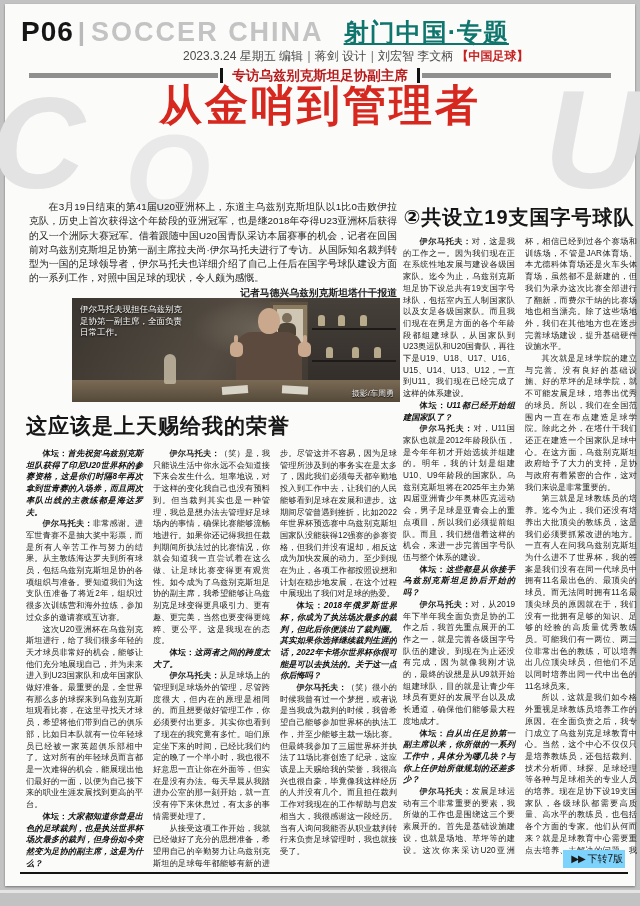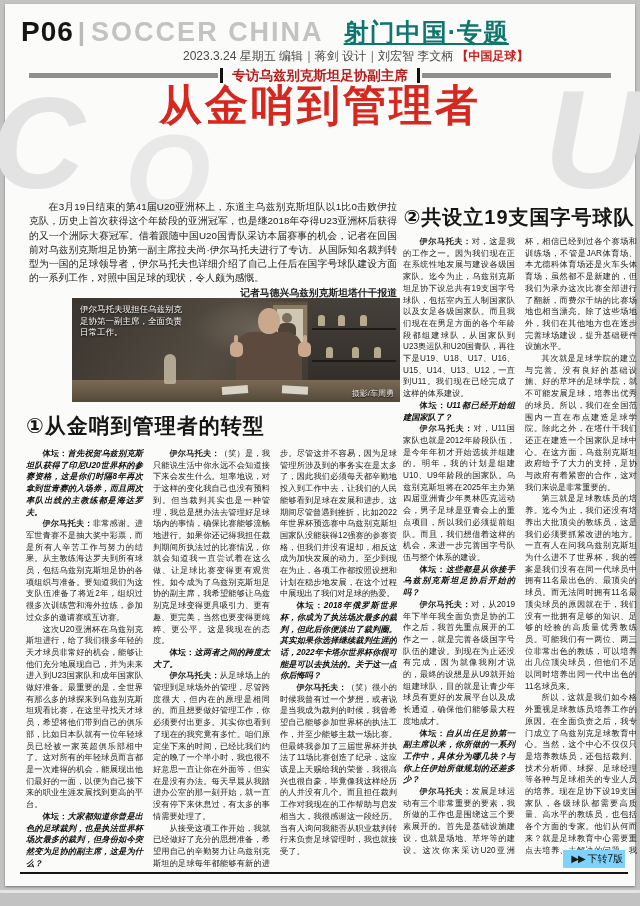--- a/index.html
+++ b/index.html
@@ -131,21 +131,21 @@
       <div class="thumb r"></div>
       <div class="desk">
         <div class="paper" style="left:150px"></div>
         <div class="paper" style="left:210px;transform:rotate(3deg)"></div>
       </div>
       <div class="trophy-desk"></div>
       <div class="photo-caption">伊尔马托夫现担任乌兹别克足协第一副主席，全面负责日常工作。</div>
       <div class="photo-credit">摄影/车周勇</div>
     </div>
 
-    <div class="sec1-head">①从金哨到管理者的转型</div>
+    <div class="sec1-head">这应该是上天赐给我的荣誉</div>
 
     <div class="cols cols1" id="sec1cols">
         <p class="q"><b>体坛：</b>首先祝贺乌兹别克斯坦队获得了印尼U20世界杯的参赛资格，这是你们时隔8年再次拿到世青赛的入场券，而且两次率队出线的主教练都是海达罗夫。</p>
         <p class="a"><b>伊尔马托夫：</b>非常感谢。进军世青赛不是抽大奖中彩票，而是所有人辛苦工作与努力的结果。从主教练海达罗夫到所有球员，包括乌兹别克斯坦足协的各项组织与准备。要知道我们为这支队伍准备了将近2年，组织过很多次训练营和海外拉练，参加过众多的邀请赛或互访赛。</p>
         <p class="a">这次U20亚洲杯在乌兹别克斯坦进行，给了我们很多年轻的天才球员非常好的机会，能够让他们充分地展现自己，并为未来进入到U23国家队和成年国家队做好准备。最重要的是，全世界有那么多的球探来到乌兹别克斯坦观看比赛，在这里寻找天才球员，希望将他们带到自己的俱乐部，比如日本队就有一位年轻球员已经被一家英超俱乐部相中了。这对所有的年轻球员而言都是一次难得的机会，能展现出他们最好的一面，以便为自己接下来的职业生涯发展找到更高的平台。</p>
         <p class="q"><b>体坛：</b>大家都知道你曾是出色的足球裁判，也是执法世界杯场次最多的裁判，但身份如今突然变为足协的副主席，这是为什么？</p>
         <p class="a"><b>伊尔马托夫：</b>（笑）是，我只能说生活中你永远不会知道接下来会发生什么。坦率地说，对于这样的变化我自己也没有预料到。但当裁判其实也是一种管理，我总是想办法去管理好足球场内的事情，确保比赛能够流畅地进行。如果你还记得我担任裁判期间所执法过的比赛情况，你就会知道我一直尝试着在这么做、让足球比赛变得更有观赏性。如今成为了乌兹别克斯坦足协的副主席，我希望能够让乌兹别克足球变得更具吸引力、更有趣、更完美，当然也要变得更纯粹、更公平。这是我现在的态度。</p>
         <p class="q"><b>体坛：</b>这两者之间的跨度太大了。</p>
         <p class="a"><b>伊尔马托夫：</b>从足球场上的管理到足球场外的管理，尽管跨度很大，但内在的原理是相同的。而且想要做好管理工作，你必须要付出更多。其实你也看到了现在的我究竟有多忙。咱们原定坐下来的时间，已经比我们约定的晚了一个半小时，我也很不好意思一直让你在外面等，但实在是没有办法。每天早晨从我踏进办公室的那一刻开始，就一直没有停下来休息过，有太多的事情需要处理了。</p>
         <p class="a">从接受这项工作开始，我就已经做好了充分的思想准备，希望用自己的辛勤努力让乌兹别克斯坦的足球每年都能够有新的进步。尽管这并不容易，因为足球管理所涉及到的事务实在是太多了，因此我们必须每天都辛勤地投入到工作中去，让我们的人民能够看到足球在发展和进步。这期间尽管曾遇到挫折，比如2022年世界杯预选赛中乌兹别克斯坦国家队没能获得12强赛的参赛资格，但我们并没有退却，相反这成为加快发展的动力。至少到现在为止，各项工作都按照设想和计划在稳步地发展，在这个过程中展现出了我们对足球的热爱。</p>

